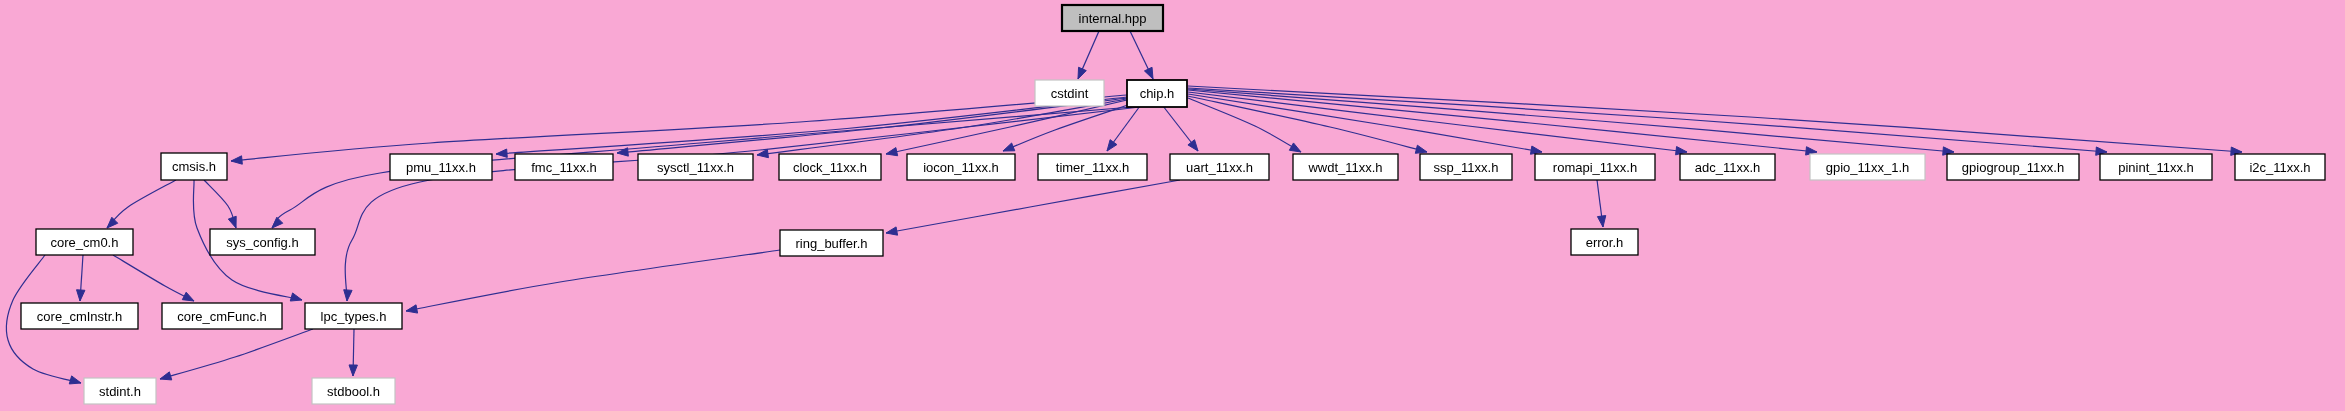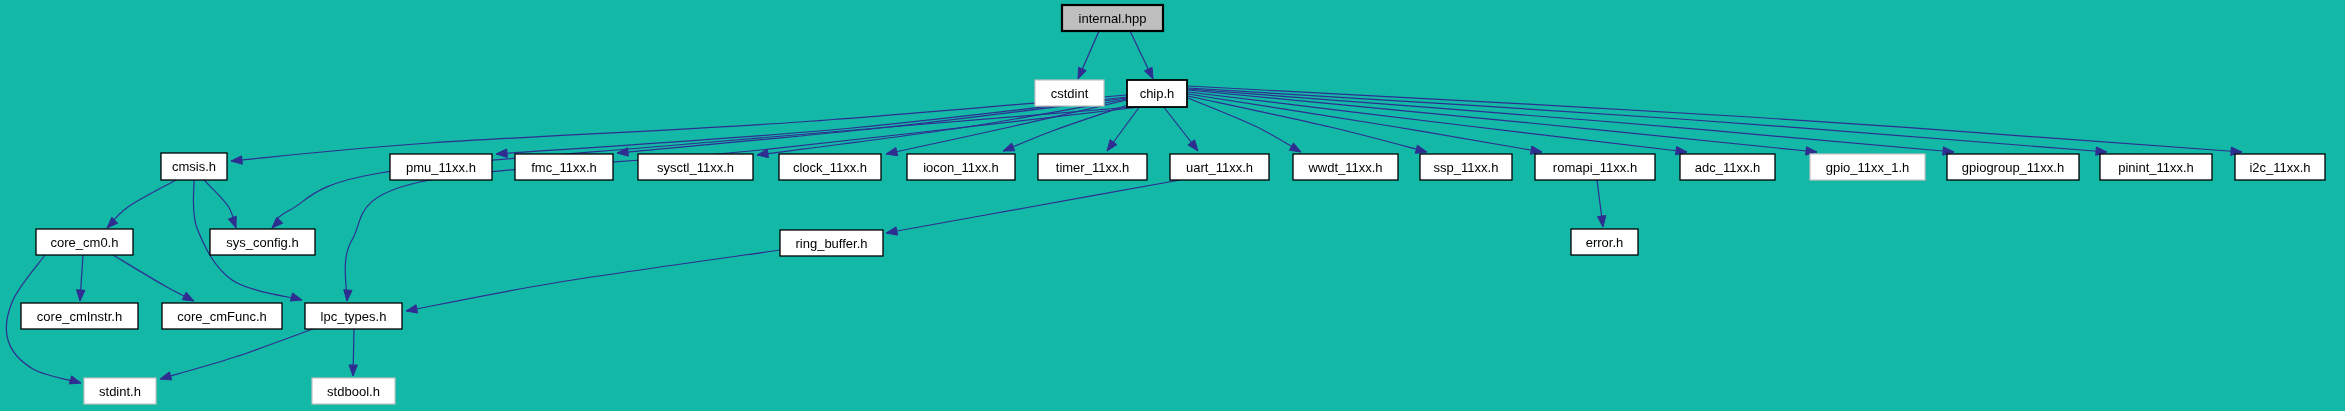--- a/index.html
+++ b/index.html
@@ -1,16 +1,16 @@
 <!DOCTYPE html>
 <html><head>
 <meta charset="utf-8">
 <style>
   html,body{margin:0;padding:0;background:#ffffff;}
-  #stage{position:relative;width:2345px;height:411px;background:#14b8a6;overflow:hidden;
+  #stage{position:relative;width:2345px;height:411px;background:#f9a8d4;overflow:hidden;
          font-family:"Liberation Sans", sans-serif;}
   svg{display:block;}
   .node-label{font-family:"Liberation Sans", sans-serif;font-size:13px;fill:#000000;
               text-anchor:middle;}
   .edge{fill:none;}
 </style>
 </head>
 <body>
 
 <div id="stage">

